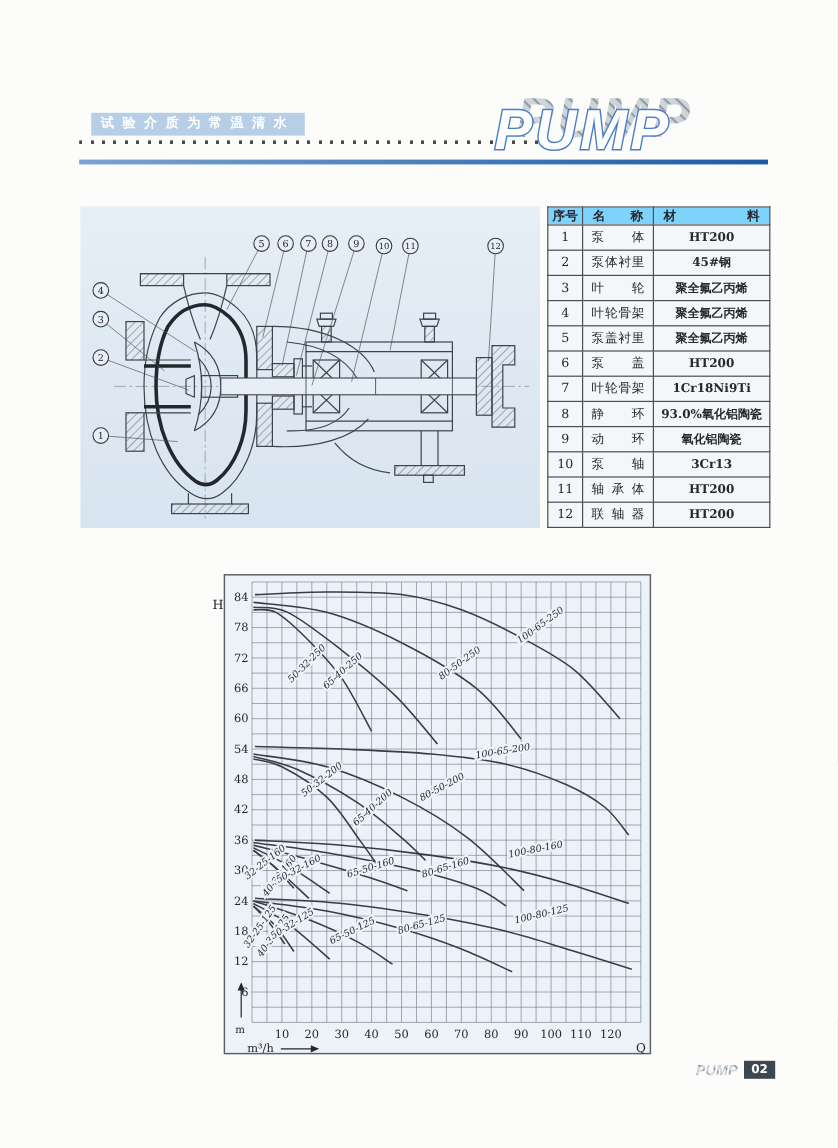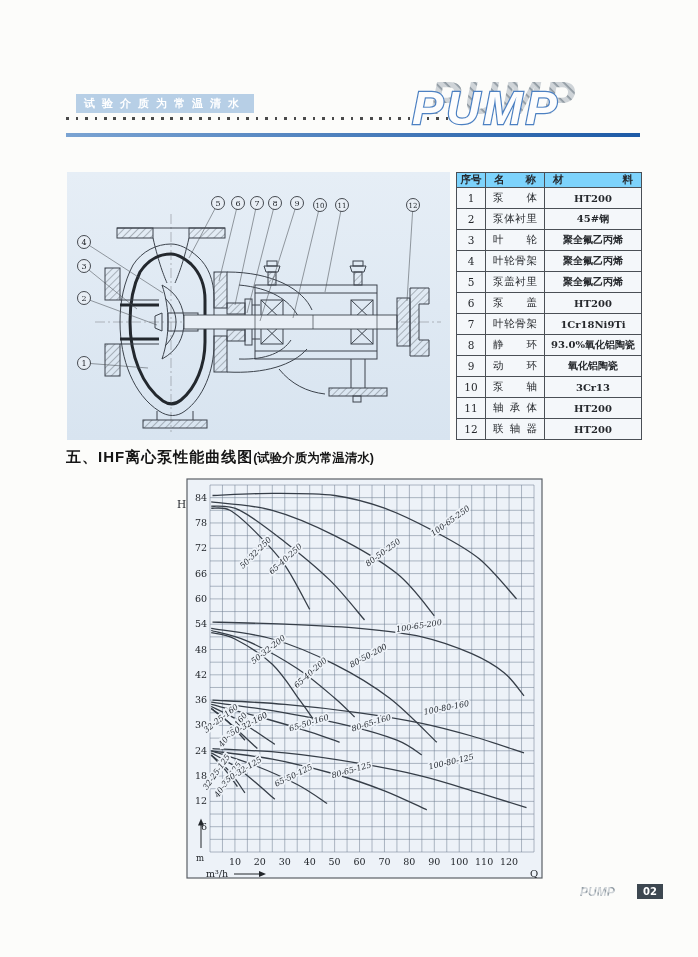--- a/index.html
+++ b/index.html
@@ -38,21 +38,21 @@
   td.mat { font-family:"DejaVu Serif", serif; font-size:10px; font-weight:bold; }
   td.mat.small { font-size:10px; }
 
   
   .chart-wrap { position:absolute; left:173px; top:475px; width:380px; height:412px; }
 
   
   .footer-mark { position:absolute; left:578px; top:882px; }
   .page-badge { position:absolute; left:620px; top:884px; width:26px; height:15px; background:#3d4750;
                 color:#fff; font-size:10px; font-weight:bold; text-align:center; line-height:15px;
-                font-family:"DejaVu Sans", sans-serif;margin-left:17px; }
+                font-family:"DejaVu Sans", sans-serif; }
 </style>
 </head>
 <body>
 
 <div class="page">
 
   <div class="badge" style="background: rgb(183, 207, 230);">试验介质为常温清水</div>
   <div class="dots"></div>
   <svg class="logo-svg" width="252" height="66">
     <defs>
@@ -268,21 +268,20 @@
           <td class="mat">HT200</td>
         </tr>
         <tr>
           <td class="no">12</td>
           <td class="name">联 轴 器</td>
           <td class="mat">HT200</td>
         </tr>
       </tbody>
   </table>
 
-  <div class="sec-title" id="sec5-title"><span>五、IHF离心泵性能曲线图</span><span class="note">(试验介质为常温清水)</span></div>
 
   <div class="chart-wrap">
     <svg id="chart-svg" width="380" height="412" viewBox="0 0 380 412">
         <rect x="14" y="4" width="355" height="399" fill="#edf2f8" stroke="#5a5f66" stroke-width="1.2"></rect>
         <g stroke="#728092" stroke-width="0.55">
           <line x1="37" y1="377" x2="37" y2="10.000000000000057"></line>
           <line x1="49.46153846153846" y1="377" x2="49.46153846153846" y2="10.000000000000057"></line>
           <line x1="61.92307692307692" y1="377" x2="61.92307692307692" y2="10.000000000000057"></line>
           <line x1="74.38461538461539" y1="377" x2="74.38461538461539" y2="10.000000000000057"></line>
           <line x1="86.84615384615384" y1="377" x2="86.84615384615384" y2="10.000000000000057"></line>

